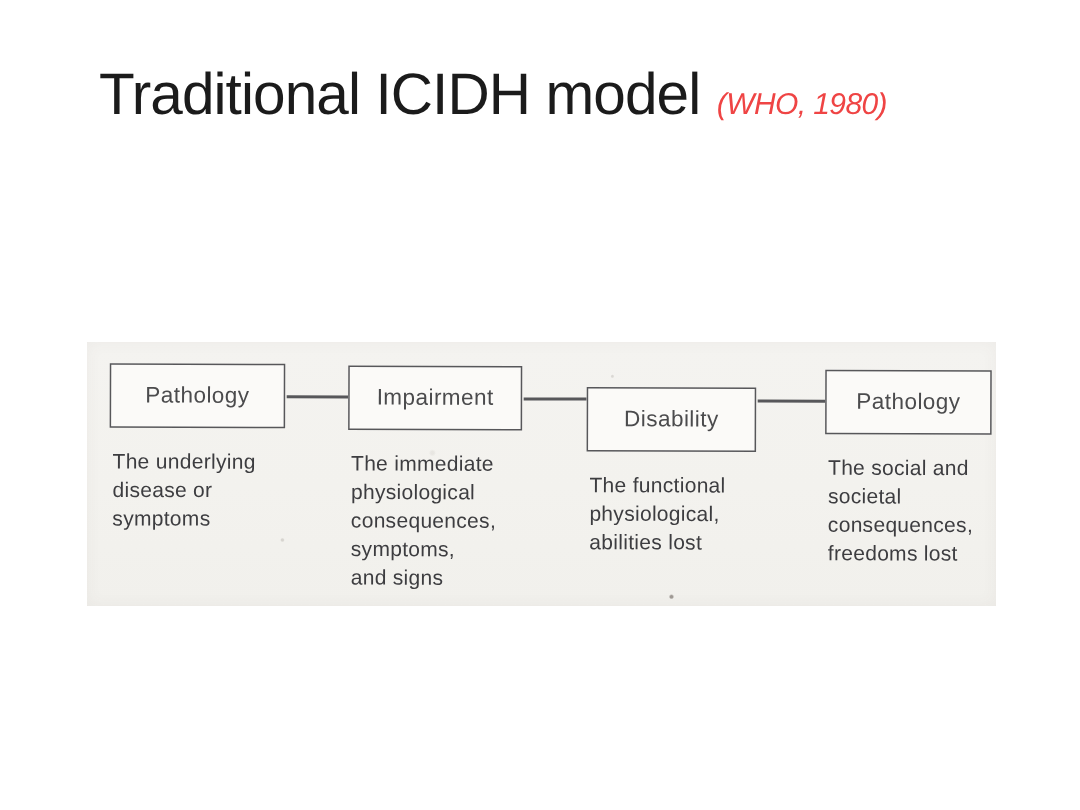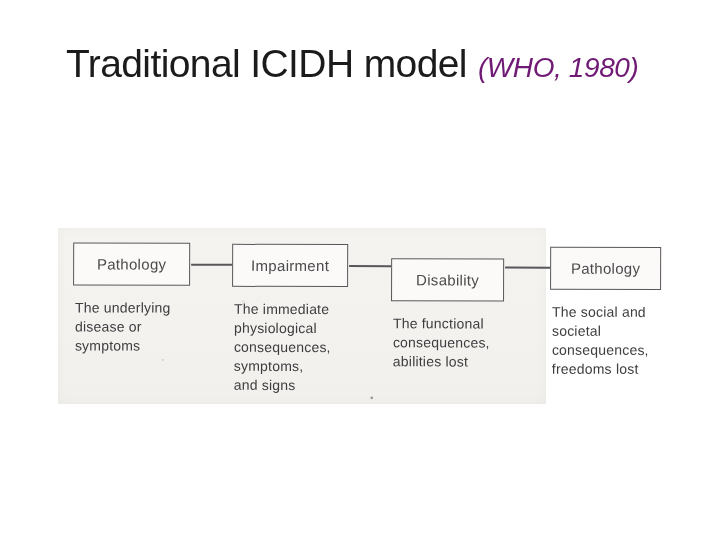--- a/index.html
+++ b/index.html
@@ -19,31 +19,31 @@
     display:flex;align-items:baseline;gap:11px;
     white-space:nowrap;
   }
   .title-main{
     font-size:39px;
     line-height:1.0;
     letter-spacing:-0.6px;
     color:#1b1b1b;
   }
   .title-suffix{
-    font-size:28px;
+    font-size:20px;
     font-style:italic;
     letter-spacing:-0.4px;
-    color:#701a75;
+    color:#ef4444;
   }
 
   
   .scan{
     position:absolute;
     left:58px;top:228px;
-    width:488px;height:176px;
+    width:606px;height:176px;
     margin:0;
     background:
       radial-gradient(circle at 64.3% 96.5%, rgba(105,96,90,0.60) 0.8px, rgba(105,96,90,0) 1.8px),
       radial-gradient(circle at 21.5% 75%, rgba(120,113,104,0.22) 0.7px, rgba(120,113,104,0) 1.5px),
       radial-gradient(circle at 57.8% 13%, rgba(120,113,104,0.20) 0.6px, rgba(120,113,104,0) 1.3px),
       radial-gradient(circle at 38% 42%, rgba(130,124,114,0.10) 1px, rgba(130,124,114,0) 2.4px),
       linear-gradient(180deg,#f4f3f0 0%,#f3f2ee 55%,#f1f0ec 100%);
     box-shadow: inset 0 0 10px rgba(90,85,75,0.05);
   }
   .scan-inner{
@@ -128,21 +128,21 @@
 and signs</p>
       </div>
 
       <div class="connector connector-1"></div>
 
       <div class="stage stage-2">
         <div class="stage-box">
           <span class="stage-label">Disability</span>
         </div>
         <p class="stage-desc">The functional
-consequences,
+physiological,
 abilities lost</p>
       </div>
 
       <div class="connector connector-2"></div>
 
       <div class="stage stage-3">
         <div class="stage-box">
           <span class="stage-label">Pathology</span>
         </div>
         <p class="stage-desc">The social and

